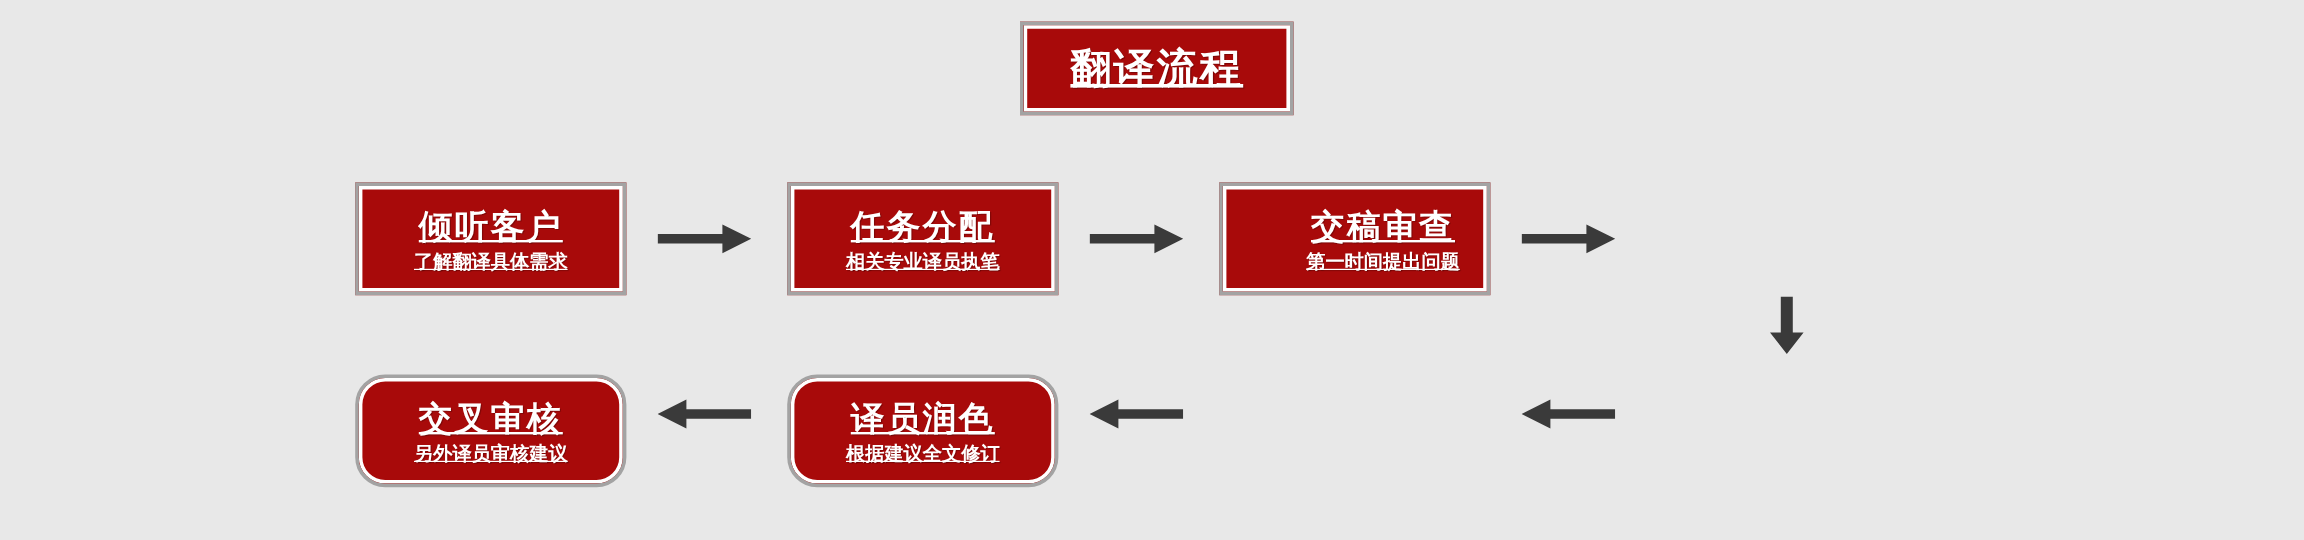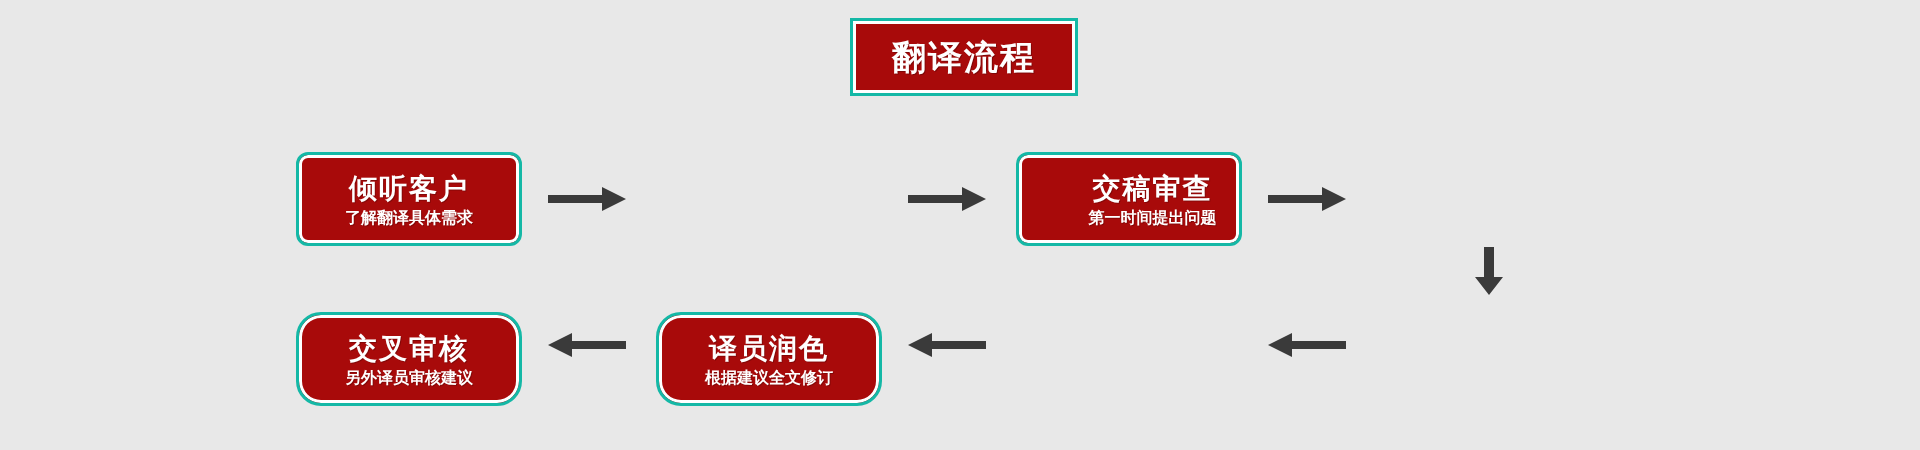--- a/index.html
+++ b/index.html
@@ -20,28 +20,29 @@
     width: 1920px;
     height: 450px;
     background: #e8e8e8;
   }
 
   
   .node {
     position: absolute;
     box-sizing: border-box;
     background: #a80a0a;
-    border: 3px solid #14b8a6;
+    border: 3px solid #a3a3a3;
     box-shadow: inset 0 0 0 3px #ffffff;
     display: flex;
     flex-direction: column;
     justify-content: center;
     color: #ffffff;
     text-align: center;
     line-height: 1;
+    text-decoration: underline;
   }
 
   .title-node {
     left: 850px;
     top: 18px;
     width: 228px;
     height: 78px;
   }
   .title-text {
     font-size: 34px;
@@ -63,21 +64,21 @@
     text-shadow: 1px 1px 0 rgba(0,0,0,0.22);
   }
   .step-sub {
     font-size: 16px;
     font-weight: bold;
     letter-spacing: 0px;
     text-shadow: 1px 1px 0 rgba(0,0,0,0.22);
   }
 
   
-  .r1 { top: 152px; border-radius: 12px; }
+  .r1 { top: 152px; }
   .r2 { top: 312px; border-radius: 25px; }
 
   .c1 { left: 296px; }
   .c2 { left: 656px; }
   .c3 { left: 1016px; padding-left: 47px; }
   .c4 { left: 1376px; }
 
   
   .arrow-h {
     position: absolute;
@@ -109,20 +110,24 @@
 
   <div class="node title-node">
     <div class="title-text">翻译流程</div>
   </div>
 
   <div class="node step-node r1 c1">
     <div class="step-title">倾听客户</div>
     <div class="step-sub">了解翻译具体需求</div>
   </div>
 
+  <div class="node step-node r1 c2">
+    <div class="step-title">任务分配</div>
+    <div class="step-sub">相关专业译员执笔</div>
+  </div>
 
   <div class="node step-node r1 c3">
     <div class="step-title">交稿审查</div>
     <div class="step-sub">第一时间提出问题</div>
   </div>
 
 
 
 
   <div class="node step-node r2 c2">

